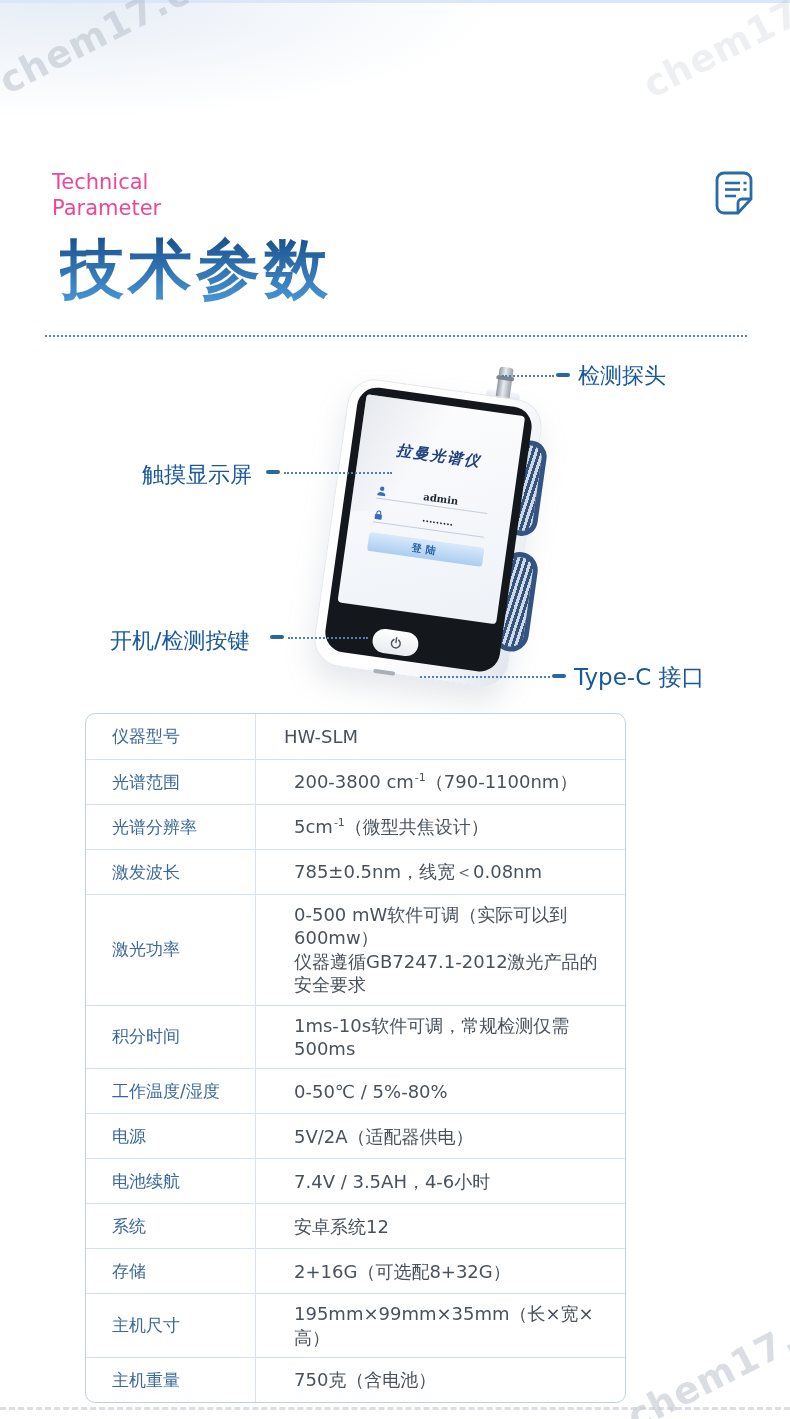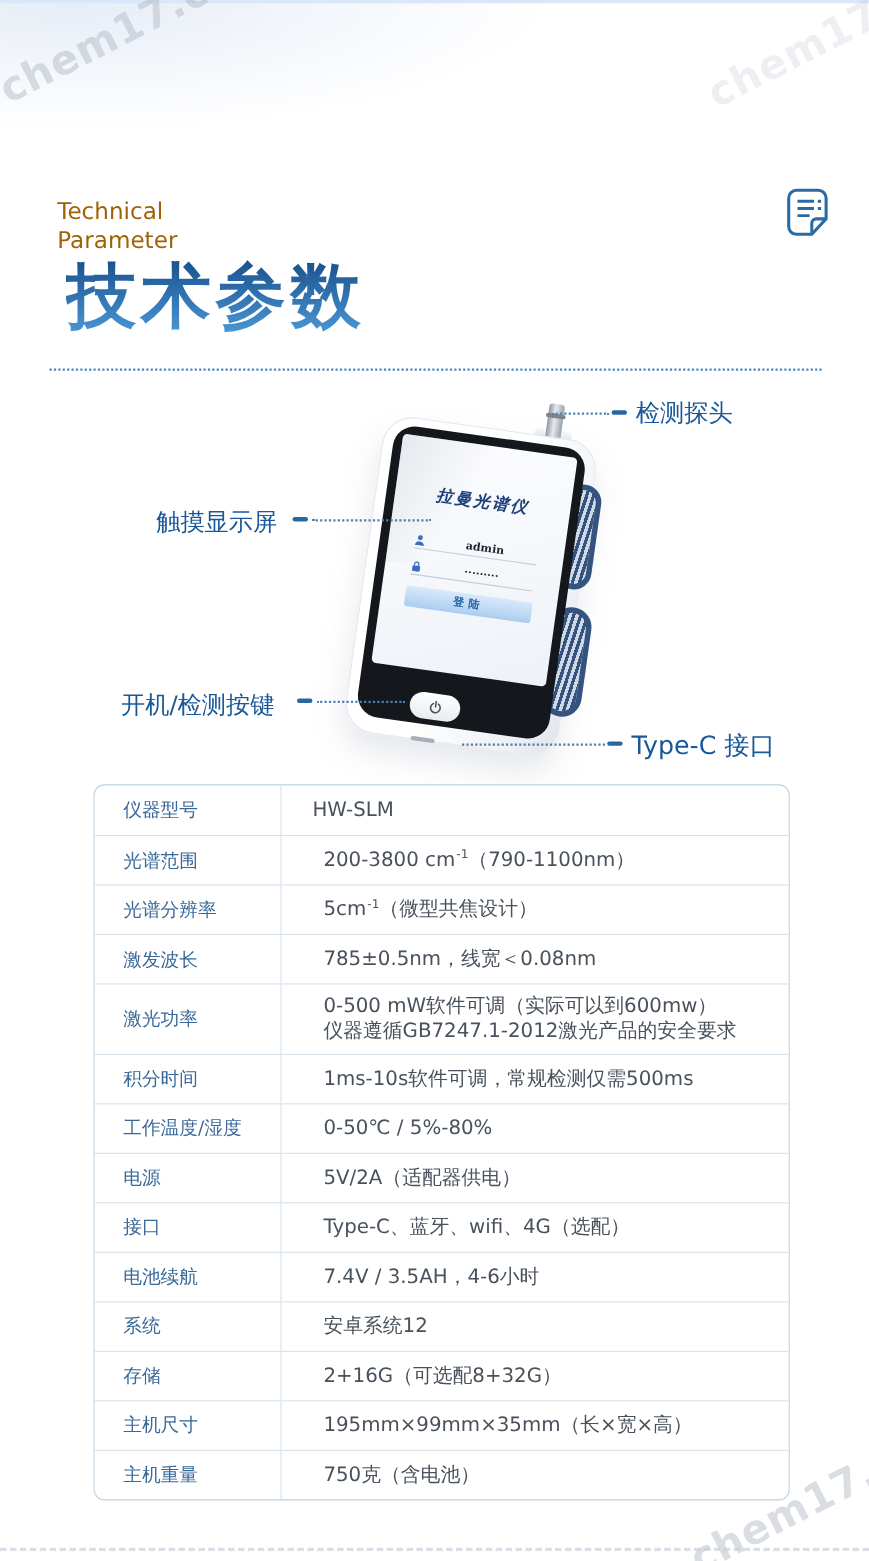--- a/index.html
+++ b/index.html
@@ -12,21 +12,21 @@
 
   
   .wm { position:absolute; font-size:37px; font-weight:bold; letter-spacing:1px;
         color:rgba(168,176,188,.42); transform:rotate(-27deg); transform-origin:left center; white-space:nowrap; }
   .wm-tl { left:2px; top:62px; }
   .wm-tr { left:646px; top:66px; color:rgba(168,176,188,.20); }
   .wm-br { left:630px; top:1398px; }
 
   
   .eyebrow { position:absolute; left:52px; top:169px; font-size:21px; line-height:26px;
-             color:#a16207; font-weight:500;margin-top:10px; }
+             color:#ec4899; font-weight:500; }
   .doc-icon { position:absolute; left:714px; top:170px; }
   .cn-title { position:absolute; left:60px; top:226px; font-family:"DejaVu Serif","Liberation Serif",serif;
               font-size:64px; font-weight:700; letter-spacing:4px;
               background:linear-gradient(180deg,#1b5490 15%,#4a97d6 90%);
               -webkit-background-clip:text; background-clip:text; color:transparent; }
   .dot-sep { position:absolute; left:45px; top:335px; width:702px; height:0;
              border-top:2px dotted #4e86c0; }
 
   
   .device { position:absolute; left:330px; top:388px; width:196px; height:290px;
@@ -79,21 +79,21 @@
   .ld-screen { left:284px; top:472px; width:108px; }
   .ld-power { left:288px; top:637px; width:80px; }
   .ld-typec { left:420px; top:676px; width:130px; }
   .dash { position:absolute; width:14px; height:4px; border-radius:2px; background:#2a679f; }
   .dh-probe { left:556px; top:373px; }
   .dh-screen { left:266px; top:470px; }
   .dh-power { left:270px; top:635px; }
   .dh-typec { left:552px; top:674px; }
 
   
-  .spec-table { position:absolute; left:85px; top:713px; width:633px; border:1px solid #bfd4e2;
+  .spec-table { position:absolute; left:85px; top:713px; width:541px; border:1px solid #bfd4e2;
                 border-radius:10px; background:#fff; overflow:hidden; }
   .t-row { display:flex; min-height:45px; }
   .t-row + .t-row { border-top:1px solid #d6e2ec;gap:10px; }
   .t-label { flex:0 0 170px; display:flex; align-items:center; padding-left:26px;
              border-right:1px solid #d6e2ec; font-size:17px; color:#3a6899; }
   .t-value { flex:1; display:flex; flex-direction:column; justify-content:center;
              padding:8px 10px 8px 28px; font-size:18px; line-height:1.3; color:#49525c; }
   .t-value sup { font-size:11px; margin-left:1px; }
 
   .bottom-dash { position:absolute; left:0; top:1407px; width:790px; height:0;
@@ -239,27 +239,20 @@
         </div>
     </div>
     <div class="t-row">
       <div class="t-label">电源</div>
       <div class="t-value">
           <div><span>5V/2A（适配器供电）</span><sup></sup><span></span></div>
           <div></div>
         </div>
     </div>
     <div class="t-row">
-      <div class="t-label">接口</div>
-      <div class="t-value">
-          <div><span>Type-C、蓝牙、wifi、4G（选配）</span><sup></sup><span></span></div>
-          <div></div>
-        </div>
-    </div>
-    <div class="t-row">
       <div class="t-label">电池续航</div>
       <div class="t-value">
           <div><span>7.4V / 3.5AH，4-6小时</span><sup></sup><span></span></div>
           <div></div>
         </div>
     </div>
     <div class="t-row">
       <div class="t-label">系统</div>
       <div class="t-value">
           <div><span>安卓系统12</span><sup></sup><span></span></div>

